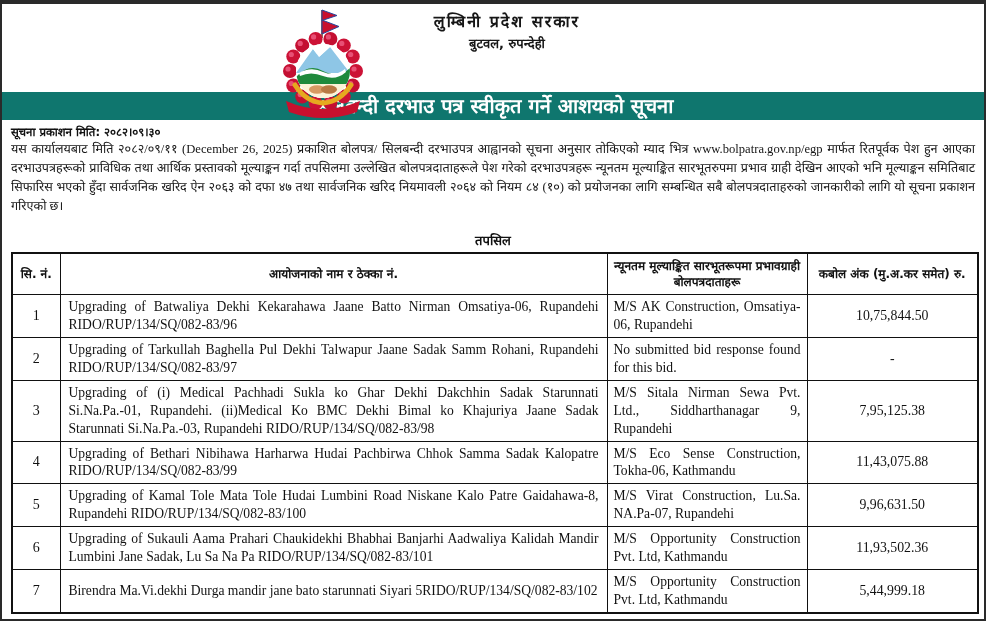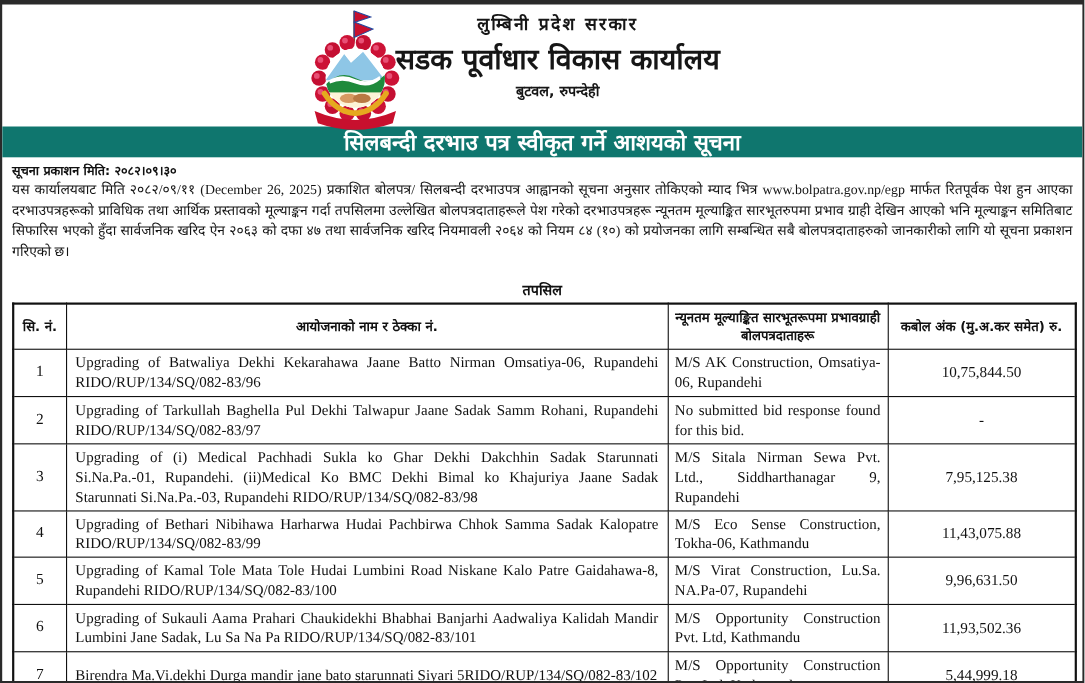--- a/index.html
+++ b/index.html
@@ -12,21 +12,21 @@
     width:986px; height:621px;
     border:2px solid #2a2a2a;
     border-top:4px solid #2a2a2a;
     background:#ffffff;
     overflow:hidden;
     position:relative;
   }
   
   .letterhead {
     position:relative;
-    height:111px;
+    height:88px;
     text-align:center;
     padding-top:6px;
     margin-left:28px;
   }
   .emblem-wrap {
     position:absolute; left:243px; top:3px;
     width:104px; height:118px;
   }
   .lh-line { font-weight:bold; color:#161616; font-family:"DejaVu Sans","Liberation Sans",sans-serif; }
   .lh-1 { font-size:16px; letter-spacing:2px; }
@@ -176,21 +176,20 @@
 
         <g>
           <path d="M22 78 Q33 95 50 96" fill="none" stroke="#e6a91f" stroke-width="5" stroke-linecap="round"></path>
           <path d="M78 78 Q67 95 50 96" fill="none" stroke="#e6a91f" stroke-width="5" stroke-linecap="round"></path>
         </g>
 
         <path d="M13 94 Q50 110 87 94 L84 105 Q50 117 16 105 Z" fill="#c8102e"></path>
       </svg>
     </div>
     <div class="lh-line lh-1">लुम्बिनी  प्रदेश सरकार</div>
-    <div class="lh-line lh-office">सडक पूर्वाधार विकास कार्यालय</div>
     <div class="lh-line lh-loc">बुटवल, रुपन्देही</div>
   </div>
 
   <div class="banner">सिलबन्दी दरभाउ पत्र स्वीकृत गर्ने आशयको सूचना</div>
 
   <div class="content">
     <div class="pub-date">सूचना प्रकाशन मिति: २०८२।०९।३०</div>
     <p class="intro">यस कार्यालयबाट मिति २०८२/०९/११ (December 26, 2025) प्रकाशित बोलपत्र/ सिलबन्दी दरभाउपत्र आह्वानको सूचना अनुसार तोकिएको म्याद भित्र www.bolpatra.gov.np/egp मार्फत रितपूर्वक पेश हुन आएका दरभाउपत्रहरूको प्राविधिक तथा आर्थिक प्रस्तावको मूल्याङ्कन गर्दा तपसिलमा उल्लेखित बोलपत्रदाताहरूले पेश गरेको दरभाउपत्रहरू न्यूनतम मूल्याङ्कित सारभूतरुपमा प्रभाव ग्राही देखिन आएको भनि मूल्याङ्कन समितिबाट सिफारिस भएको हुँदा सार्वजनिक खरिद ऐन २०६३ को दफा ४७ तथा सार्वजनिक खरिद नियमावली २०६४ को नियम ८४ (१०) को प्रयोजनका लागि सम्बन्धित सबै बोलपत्रदाताहरुको जानकारीको लागि यो सूचना प्रकाशन गरिएको छ।</p>
     <div class="tapasil">तपसिल</div>
 

